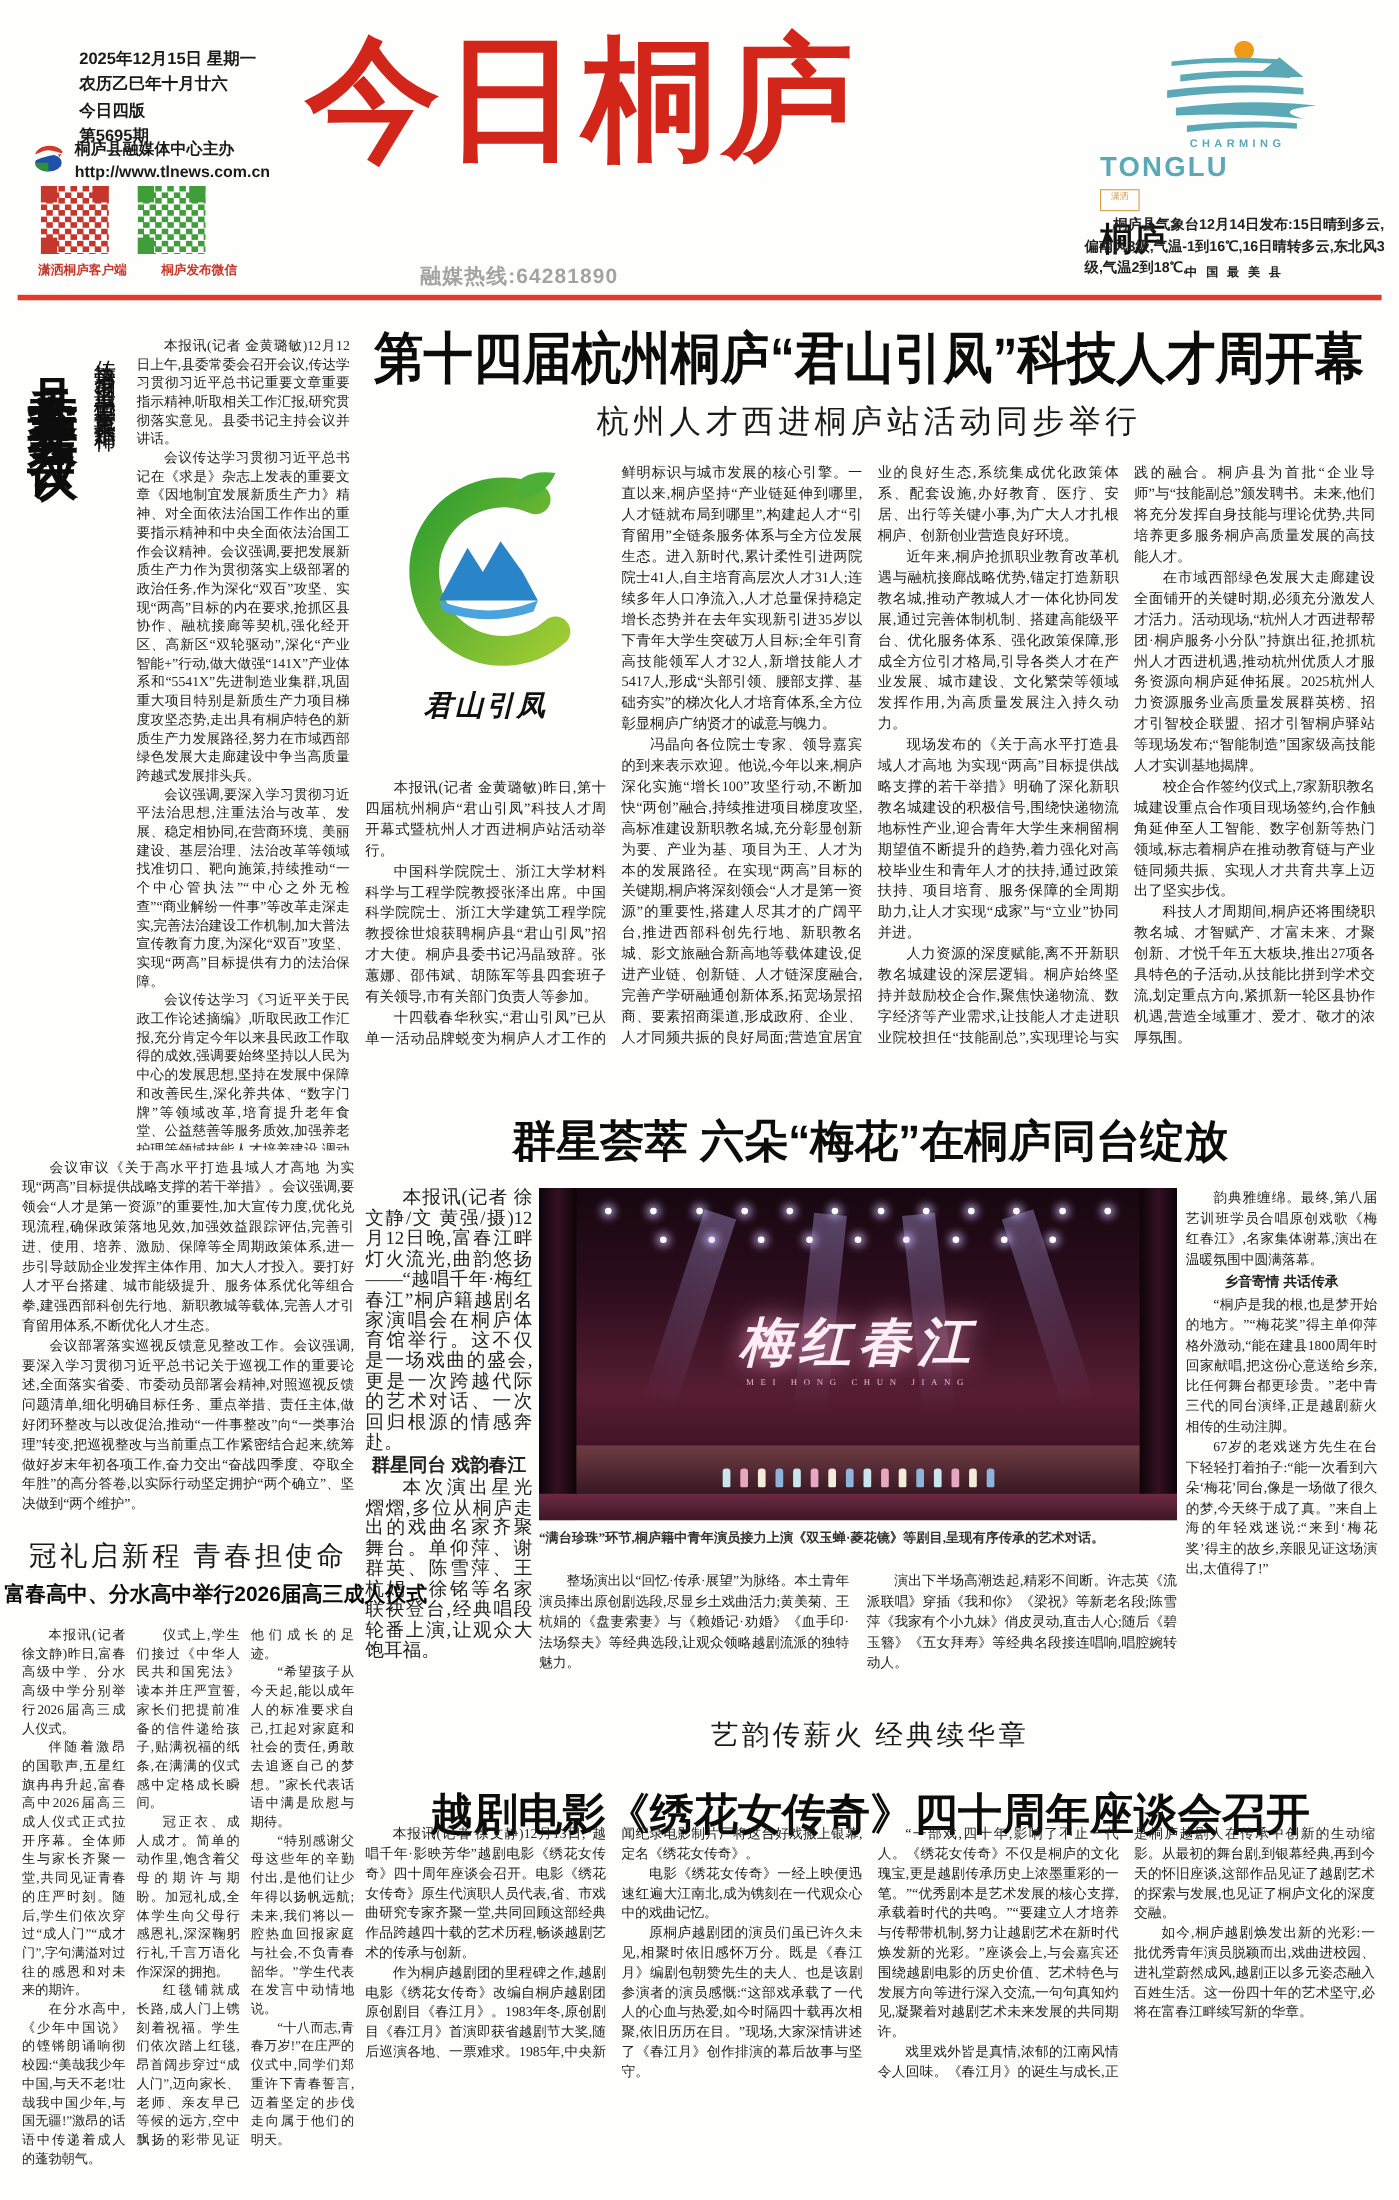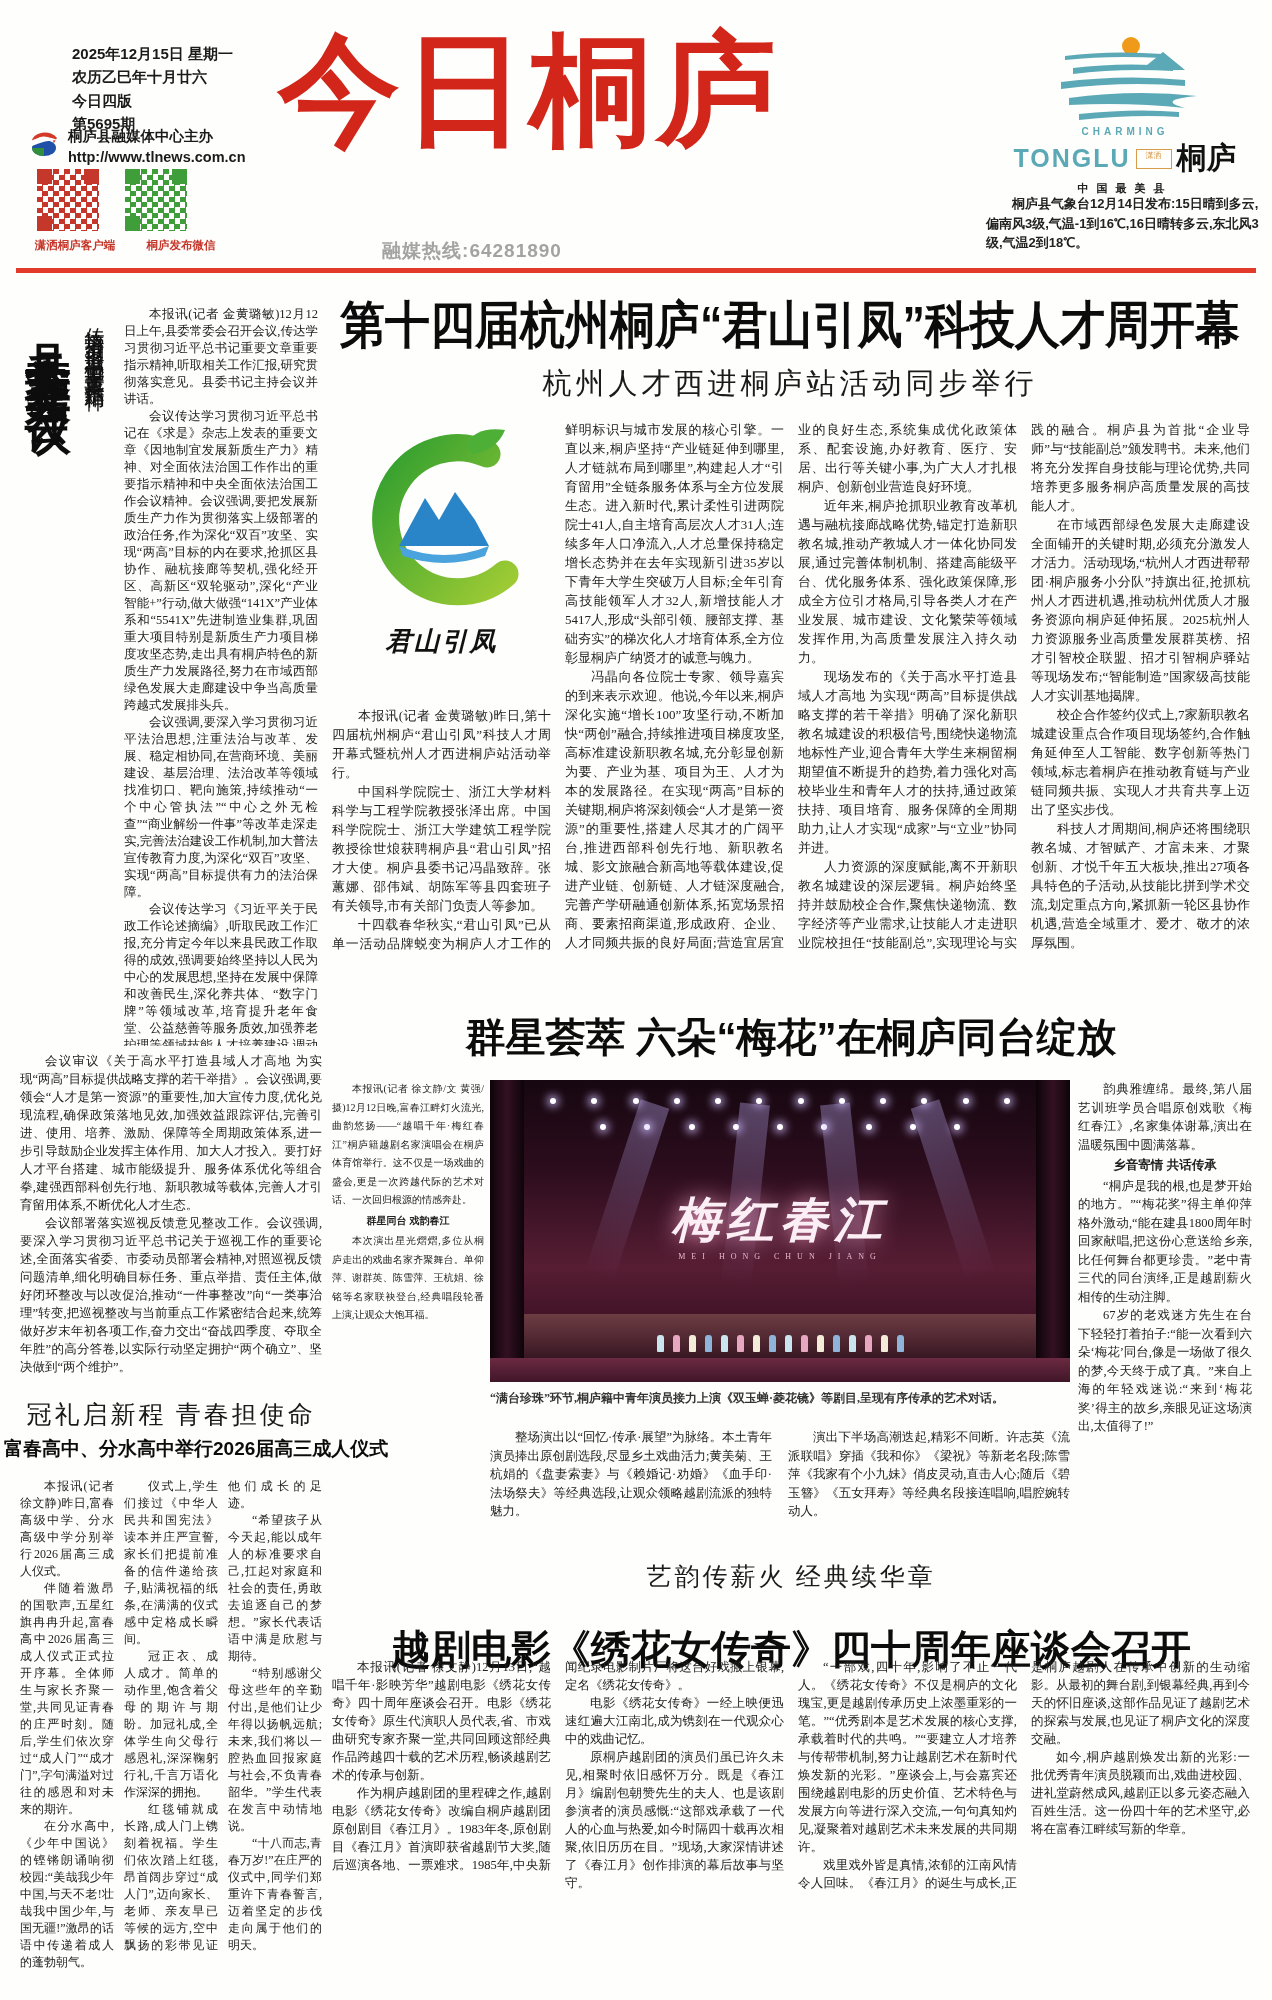--- a/index.html
+++ b/index.html
@@ -25,21 +25,21 @@
       linear-gradient(#3f9e3a,#3f9e3a) 100% 0/15px 15px no-repeat,
       linear-gradient(#3f9e3a,#3f9e3a) 0 100%/15px 15px no-repeat,
       repeating-conic-gradient(#3f9e3a 0 25%, #fff 0 50%) 0 0/11px 11px; }
   .qr-labels { left:30px; top:238px; width:270px; display:flex; gap:16px; font-size:11.5px; font-weight:bold; color:#c5372b; font-family:"Liberation Sans",sans-serif; }
   .qr-labels span { width:90px; text-align:center; }
   .masthead { left:278px; top:14px; width:510px; height:160px; font-size:122px; line-height:1.25; font-weight:900; color:#d3261a; font-family:Liberation Sans, sans-serif; letter-spacing:4px; white-space:nowrap; }
   .hotline { left:352px; top:238px; width:240px; text-align:center; font-family:"Liberation Sans",sans-serif; font-weight:bold; font-size:19px; color:#a3a3a3; letter-spacing:1px; }
   .tonglu-logo { left:1000px; top:34px; width:250px; text-align:center; }
   .tonglu-art { display:block; margin:0 auto; }
   .tl-line1 { font-family:"Liberation Sans",sans-serif; font-size:10px; letter-spacing:4px; color:#5ba9b6; font-weight:bold; }
-  .tl-line2 { display:flex; align-items:center; justify-content:center; gap:5px; margin-top:1px; }
+  .tl-line2 { display:flex; align-items:flex-start; justify-content:center; gap:5px; margin-top:1px;flex-direction:column; }
   .tl-en { font-family:"Liberation Sans",sans-serif; font-size:25px; letter-spacing:2px; color:#5ba9b6; font-weight:bold; }
   .tl-seal { width:36px; height:20px; border:1px solid #d89b4a; color:#d89b4a; font-size:8px; line-height:9px; padding-top:1px; text-align:center; }
   .tl-cn { font-size:30px; font-weight:900; color:#111; font-family:"Liberation Serif",serif; }
   .tl-line3 { font-size:11px; letter-spacing:8px; color:#222; margin-top:2px; font-weight:bold; }
   .weather { left:986px; top:194px; width:278px; font-family:"Liberation Sans",sans-serif; font-weight:bold; font-size:13px; line-height:1.5; color:#222; text-indent:2em; }
   .red-divider { left:16px; top:268px; width:1240px; height:5px; background:#e23a2b; }
 
   
   .para { text-indent:2em; margin:0; }
   .subhead { text-indent:0; text-align:center; font-weight:bold; font-family:"Liberation Sans",sans-serif; margin:2px 0; }
@@ -54,21 +54,21 @@
   
   .main-headline { left:330px; top:292px; width:920px; text-align:center; font-family:"Liberation Sans",sans-serif; font-weight:900; font-size:45px; color:#0c0c0c; transform:scaleY(1.12); transform-origin:top center; white-space:nowrap; }
   .main-subhead { left:330px; top:364px; width:920px; text-align:center; font-size:29px; letter-spacing:4px; color:#1a1a1a; }
   .main-body { left:332px; top:420px; width:918px; height:546px; column-count:4; column-gap:14px; column-fill:auto; font-size:13px; line-height:19px; text-align:justify; overflow:hidden; }
   .js-logo { width:100%; height:282px; text-align:center; break-inside:avoid; }
   .js-logo svg { display:block; margin:4px auto 0; }
   .js-logo-caption { font-size:26px; font-weight:900; font-style:italic; color:#111; letter-spacing:2px; }
 
   
   .mei-headline { left:332px; top:1010px; width:918px; text-align:center; font-family:"Liberation Sans",sans-serif; font-weight:900; font-size:40px; color:#0c0c0c; }
-  .mei-left { left:332px; top:1080px; width:152px; height:478px; font-size:10px; line-height:18.5px; overflow:hidden; text-align:justify; }
+  .mei-left { left:332px; top:1080px; width:152px; height:478px; font-size:17px; line-height:18.5px; overflow:hidden; text-align:justify; }
   .mei-right { left:1078px; top:1080px; width:174px; height:478px; font-size:12.5px; line-height:18.5px; overflow:hidden; text-align:justify; }
   .mei-photo { left:490px; top:1080px; width:580px; height:302px; background:linear-gradient(180deg,#160710 0%,#2c0d1d 30%,#571d33 62%,#3a1023 84%,#1c0812 100%); overflow:hidden; }
   .curtain { position:absolute; top:0; width:34px; height:100%; background:linear-gradient(90deg,#0d0409,#331022,#0d0409); }
   .curtain.r { right:0; } .curtain.l { left:0; }
   .lights { position:absolute; left:60px; right:60px; display:flex; justify-content:space-between; }
   .lights.row1 { top:18px; } .lights.row2 { top:44px; left:110px; right:110px; }
   .lights span { width:6px; height:6px; border-radius:50%; background:#fff; box-shadow:0 0 8px 3px rgba(210,190,255,.8); }
   .beam { position:absolute; top:24px; width:30px; height:180px; background:linear-gradient(180deg,rgba(200,180,255,.35),rgba(200,180,255,0)); transform-origin:top center; }
   .mei-title { position:absolute; top:108px; left:0; right:0; text-align:center; font-size:48px; font-weight:900; font-style:italic; color:#fbeef5; letter-spacing:6px; text-shadow:0 0 22px rgba(255,170,210,.9); }
   .mei-sub-en { position:absolute; top:172px; left:0; right:0; text-align:center; font-size:8px; letter-spacing:6px; color:#e9b9cf; }

